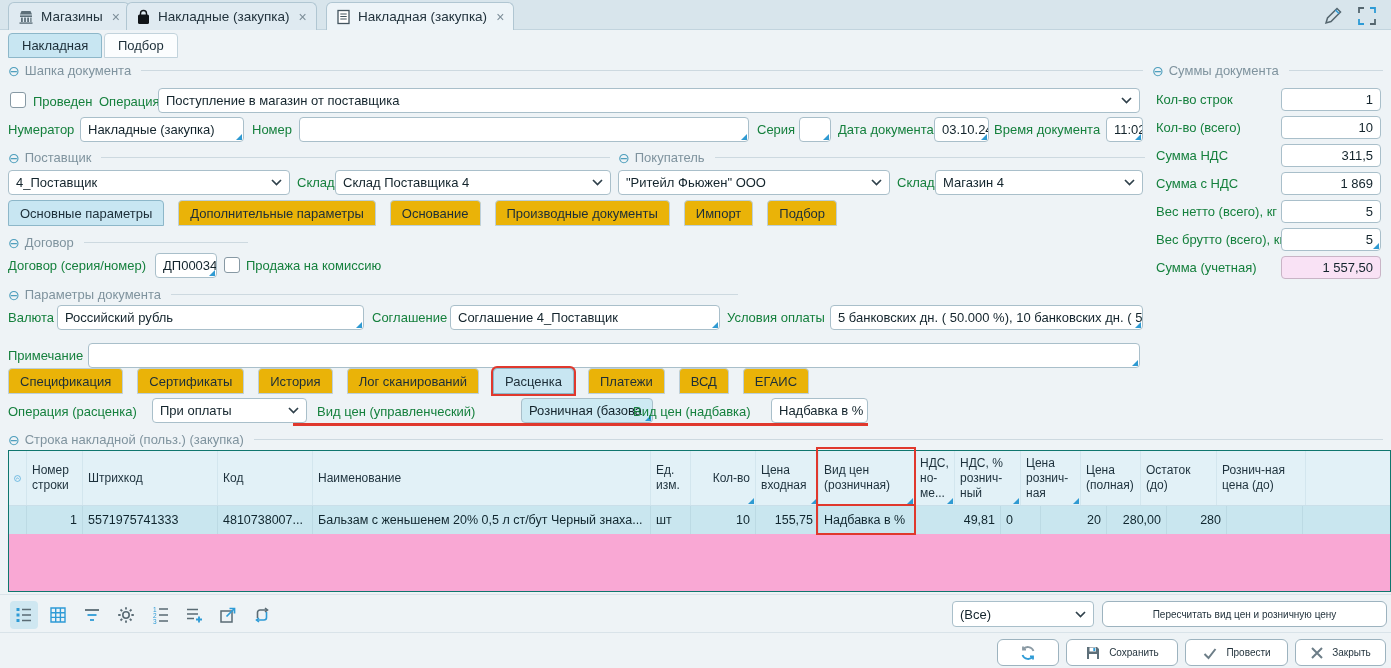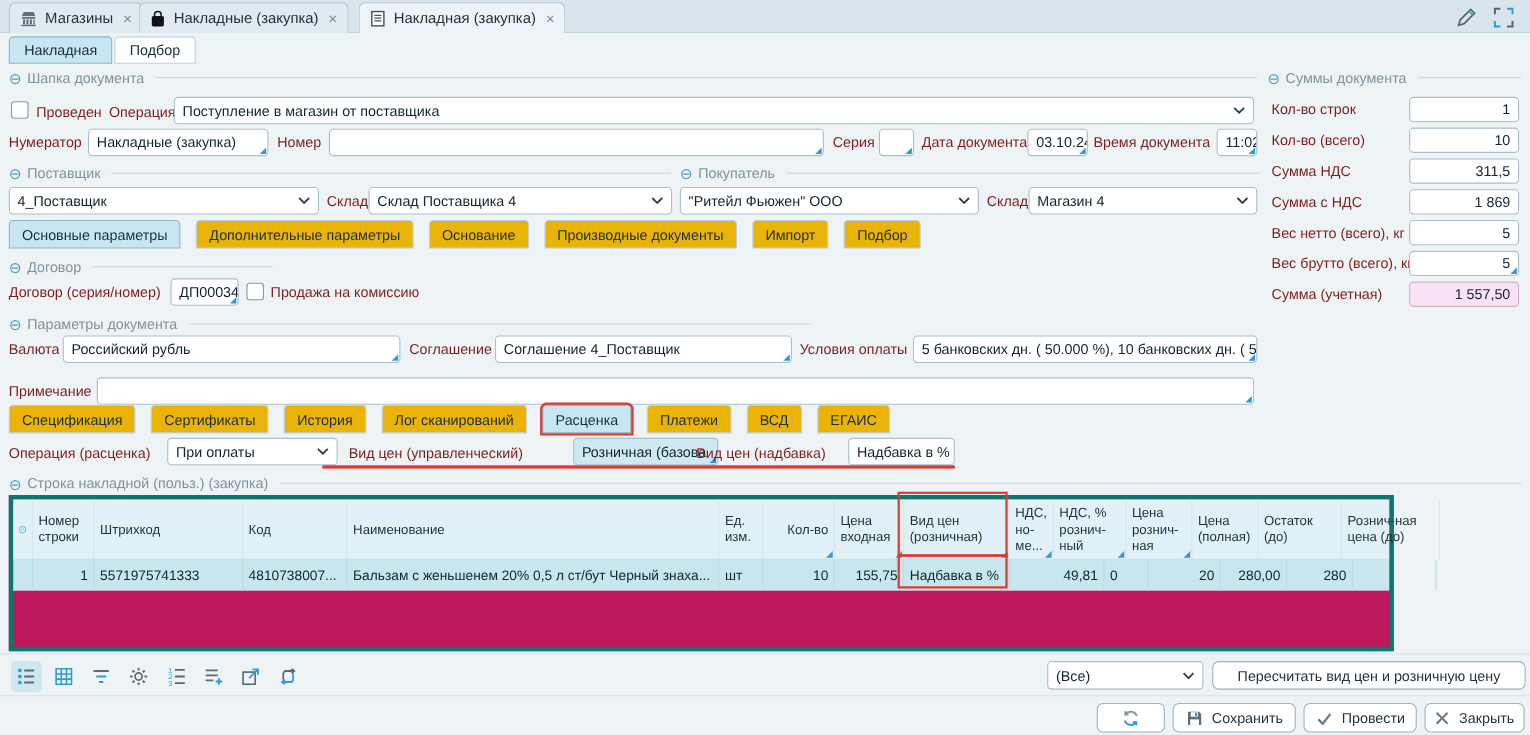--- a/index.html
+++ b/index.html
@@ -1,19 +1,19 @@
 <!DOCTYPE html>
 <html><head>
 <meta charset="utf-8">
 <style>
 *{box-sizing:border-box;margin:0;padding:0}
 html,body{width:1391px;height:668px}
 body{position:relative;font-family:"Liberation Sans",sans-serif;background:#eef3f6;overflow:hidden;font-size:13px;color:#1c2e38}
 .abs{position:absolute}
-.lbl{position:absolute;white-space:nowrap;color:#7f1d1d}
+.lbl{position:absolute;white-space:nowrap;color:#15803d}
 .inp,.sel{position:absolute;background:#fff;border:1px solid #a9bfca;border-radius:4px;height:25px;display:flex;align-items:center;padding:0 7px;font-size:13px;color:#13242c;overflow:hidden;white-space:nowrap}
 .sel{justify-content:space-between;gap:6px}
 .inp.tri::after{content:"";position:absolute;right:1px;bottom:1px;width:0;height:0;border-left:6px solid transparent;border-bottom:6px solid #2f9ad2}
 .ar{justify-content:flex-end}
 .blueinp{background:#cdeaf3}
 .pink{background:#f9e2f5;border-color:#c9b4c6}
 .legend{position:absolute;display:flex;align-items:center;gap:5px;color:#7f939e;font-size:13px}
 .minus{color:#4f9fbd;font-size:14px;line-height:1}
 .minus::before{content:"⊖"}
 .legend .line{flex:1;height:1px;background:#cdd9e0;margin-left:5px}
@@ -21,34 +21,34 @@
 .toptab{position:absolute;top:2px;height:28px;display:flex;align-items:center;gap:7px;padding:0 9px;border:1px solid #b0c6d2;border-bottom:none;border-radius:6px 6px 0 0;background:#dfeaf1;font-size:13.5px;color:#22333d;white-space:nowrap}
 .toptab.active{background:#edf4f8}
 .x{color:#7c8d98;font-size:14px;margin-left:2px}
 .vtab{position:absolute;height:25px;display:flex;align-items:center;padding:0 13px;border:1px solid #c2d3dc;border-radius:4px 4px 0 0;background:#fbfdfe;white-space:nowrap}
 .vtab.active{background:#c8e6f2;border-color:#8db7c9}
 .tabs{position:absolute;display:flex;gap:14px}
 .ptab{height:26px;display:flex;align-items:center;padding:0 11px;border:1px solid #bccfda;border-radius:4px 4px 0 0;background:#eab308;font-size:13px;white-space:nowrap}
 .ptab.active{background:#c8e6f2;border-color:#8db7c9}
 .ptab.hl{box-shadow:0 0 0 2px #e0382d;z-index:2}
 .cb{position:absolute;width:16px;height:16px;background:#fff;border:1px solid #8799a4;border-radius:3px}
-.grid{position:absolute;left:8px;top:450px;width:1259px;height:142px;background:#be185d;border:4px solid #0f766e}
+.grid{position:absolute;left:8px;top:450px;width:1383px;height:142px;background:#f9a8d4;border:1px solid #0f766e}
 .ghead{display:flex;height:55px;background:#e2f1f7;border-bottom:1px solid #cadfe9}
 .hc{flex:none;display:flex;align-items:center;padding:2px 5px;font-size:12px;color:#1d313c;border-right:1px solid #d3e6ee;position:relative;line-height:1.25;overflow:hidden}
 .hc.tri::after{content:"";position:absolute;right:1px;bottom:1px;width:0;height:0;border-left:6px solid transparent;border-bottom:6px solid #2f9ad2}
 .gr{display:flex;height:28px;background:#c9e6ef}
 .dc{flex:none;display:flex;align-items:center;padding:0 5px;font-size:12.5px;color:#10262e;border-right:1px solid #bcdae4;overflow:hidden;white-space:nowrap}
 .w0{width:18px}.w1{width:56px}.w2{width:135px}.w3{width:95px}.w4{width:338px}.w5{width:40px}.w6{width:65px}.w7{width:63px}.w8{width:96px}.w9{width:86px}.w10{width:40px}.w11{width:66px}.w12{width:60px}.w13{width:60px}.w14{width:76px}.w15{width:89px}
 .ac{justify-content:center}
 .redbox{position:absolute;border:2px solid #e0382d;background:transparent;z-index:3}
 .redline{position:absolute;background:#e0382d;z-index:3}
 .hr{position:absolute;left:0;width:1391px;height:1px;background:#d9e3e9}
 .tbtn{position:absolute;top:601px;width:28px;height:28px;display:flex;align-items:center;justify-content:center;border-radius:4px}
 .tbtn.active{background:#cfe7f1}
-.btn{position:absolute;top:639px;height:27px;background:#fff;border:1px solid #9db3bf;border-radius:6px;display:flex;align-items:center;justify-content:center;gap:8px;font-size:13px;color:#24343e;white-space:nowrap}
+.btn{position:absolute;top:639px;height:27px;background:#fff;border:1px solid #9db3bf;border-radius:6px;display:flex;align-items:center;justify-content:center;gap:8px;font-size:10px;color:#24343e;white-space:nowrap}
 .chev{display:flex;align-items:center}
 svg{display:block}
 </style>
 </head>
 <body>
 
 <div class="topbar"></div>
 
 <div class="toptab" style="left:8px">
   <span>

